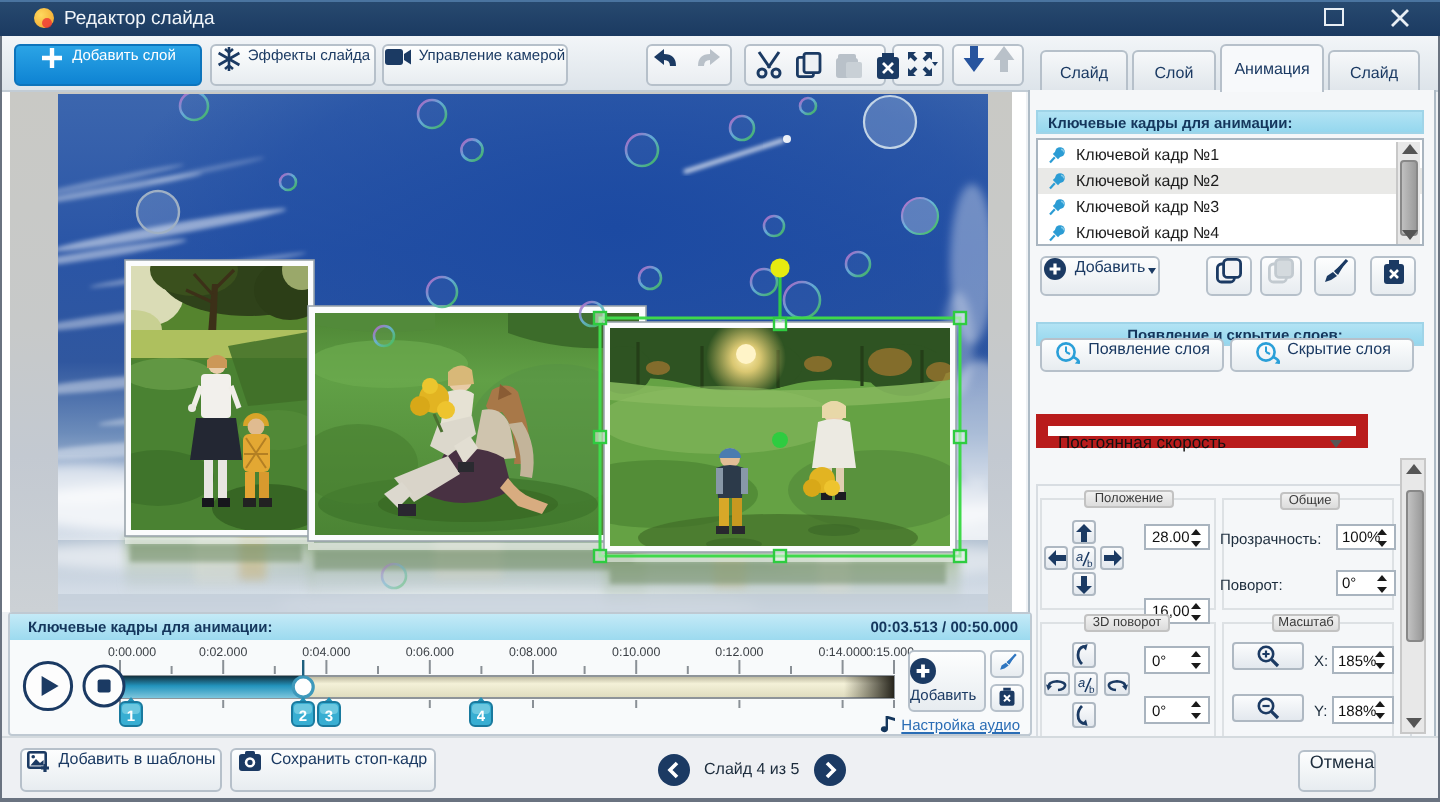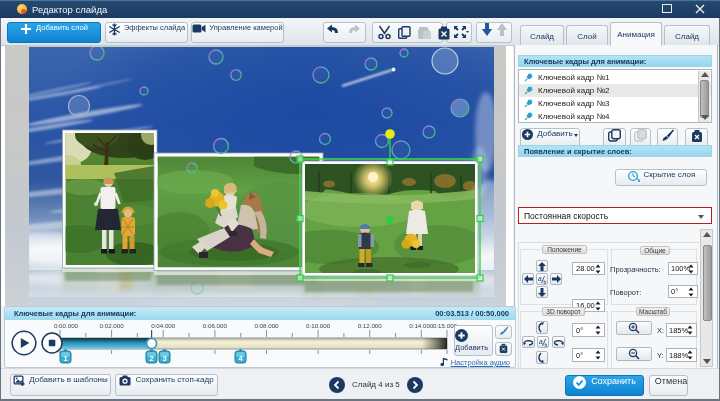--- a/index.html
+++ b/index.html
@@ -463,28 +463,34 @@
         <path d="M12.5 1 L6.8 7.3" stroke="#1b3a63" stroke-width="1.6"></path>
       </svg>
     </div>
   <div class="abs btn" style="left:171px;top:83px;width:23px;height:20px;">
       <svg width="12" height="13" viewBox="0 0 12 13" fill="#1b3a63">
         <rect x="1" y="3" width="10" height="10" rx="1.5"></rect>
         <rect x="3.5" y="1" width="5" height="2"></rect>
         <path d="M4 6 L8 10 M8 6 L4 10" stroke="#fff" stroke-width="1.3"></path>
       </svg>
     </div>
-  <div class="abs hdr" style="top:100px;">Появление и скрытие слоев:</div>
+  <div class="abs hdr" style="top:116px;text-align:center;">Появление и скрытие слоев:</div>
+  <div class="abs btn" style="left:6px;top:124px;width:92px;height:17px;"><svg width="13" height="12" viewBox="0 0 13 12" style="margin-right:4px">
+        <circle cx="6" cy="6" r="4.3" fill="none" stroke="#2a9fd8" stroke-width="1.3"></circle>
+        <path d="M6 6 L6 3.2 M6 6 L8 7" stroke="#2a9fd8" stroke-width="1"></path>
+        <path d="M9.5 8.5 q2.8 1 3.2 3.2" stroke="#2a9fd8" stroke-width="1.3" fill="none"></path>
+        <path d="M13 12 l-2.6-0.3 1.7-1.8z" fill="#2a9fd8"></path>
+      </svg>Появление слоя</div>
   <div class="abs btn" style="left:101px;top:124px;width:92px;height:17px;"><svg width="13" height="12" viewBox="0 0 13 12" style="margin-right:4px">
         <circle cx="6" cy="6" r="4.3" fill="none" stroke="#2a9fd8" stroke-width="1.3"></circle>
         <path d="M6 6 L6 3.2 M6 6 L8 7" stroke="#2a9fd8" stroke-width="1"></path>
         <path d="M9.5 8.5 q2.8 1 3.2 3.2" stroke="#2a9fd8" stroke-width="1.3" fill="none"></path>
         <path d="M13 12 l-2.6-0.3 1.7-1.8z" fill="#2a9fd8"></path>
       </svg>Скрытие слоя</div>
-  <div class="abs" style="left:4px;top:162px;width:194px;height:17px;background:#fff;border:1px solid #b91c1c;font-size:8.5px;color:#111;line-height:16px;padding-left:5px;">Постоянная скорость
+  <div class="abs" style="left:4px;top:162px;width:166px;height:17px;background:#fff;border:6px solid #b91c1c;font-size:8.5px;color:#111;line-height:16px;padding-left:5px;">Постоянная скорость
     <svg class="abs" style="right:7px;top:7px;" width="6" height="4">
         <path d="M0 0 h6 l-3 4z" fill="#555"></path>
       </svg>
   </div>
   <div class="abs hdr" style="top:184px;width:181px;margin-top:14px;">Общие параметры:</div>
 
   <div class="abs" style="left:4px;top:197px;width:188px;height:170px;background:#f5f7f9;border:1px solid #d8dde2;"></div>
   <div class="abs" style="left:6px;top:204px;width:88px;height:56px;border:1px solid #dde1e4;"></div>
   <div class="abs" style="left:97px;top:204px;width:86px;height:56px;border:1px solid #dde1e4;"></div>
   <div class="abs" style="left:6px;top:266px;width:88px;height:58px;border:1px solid #dde1e4;"></div>
@@ -801,25 +807,20 @@
       </svg>Сохранить стоп-кадр</div>
   <svg class="abs" style="left:329px;top:9px;" width="16" height="16">
       <circle cx="8" cy="8" r="8" fill="#1b3a63"></circle>
       <path d="M9.5 4.5 L6 8 L9.5 11.5" stroke="#fff" stroke-width="1.8" fill="none"></path>
     </svg>
   <div class="abs lbl" style="left:352px;top:12px;font-size:8px;">Слайд 4 из 5</div>
   <svg class="abs" style="left:407px;top:9px;" width="16" height="16">
       <circle cx="8" cy="8" r="8" fill="#1b3a63"></circle>
       <path d="M6.5 4.5 L10 8 L6.5 11.5" stroke="#fff" stroke-width="1.8" fill="none"></path>
     </svg>
-  <div class="abs btn btnblue" style="left:565px;top:7px;width:79px;height:21px;font-size:9px;">
-    <svg width="13" height="13" style="margin-right:5px">
-        <circle cx="6.5" cy="6.5" r="6.5" fill="#fff"></circle>
-        <path d="M3.5 6.5 L5.8 9 L9.5 4.5" stroke="#118ad6" stroke-width="1.7" fill="none"></path>
-      </svg>Сохранить</div>
   <div class="abs btn" style="left:649px;top:7px;width:39px;height:21px;font-size:9px;color:#1c2c3c;">
     <svg width="13" height="13" style="margin-right:5px">
         <circle cx="6.5" cy="6.5" r="6.5" fill="#1b3a63"></circle>
         <path d="M4.2 4.2 L8.8 8.8 M8.8 4.2 L4.2 8.8" stroke="#fff" stroke-width="1.6"></path>
       </svg>Отмена</div>
 </div>
 
 <div class="abs edge" style="left:0;top:18px;width:1px;height:383px;"></div>
 <div class="abs edge" style="left:719px;top:18px;width:1px;height:383px;"></div>
 <div class="abs edge" style="left:0;top:399px;width:720px;height:2px;"></div>

